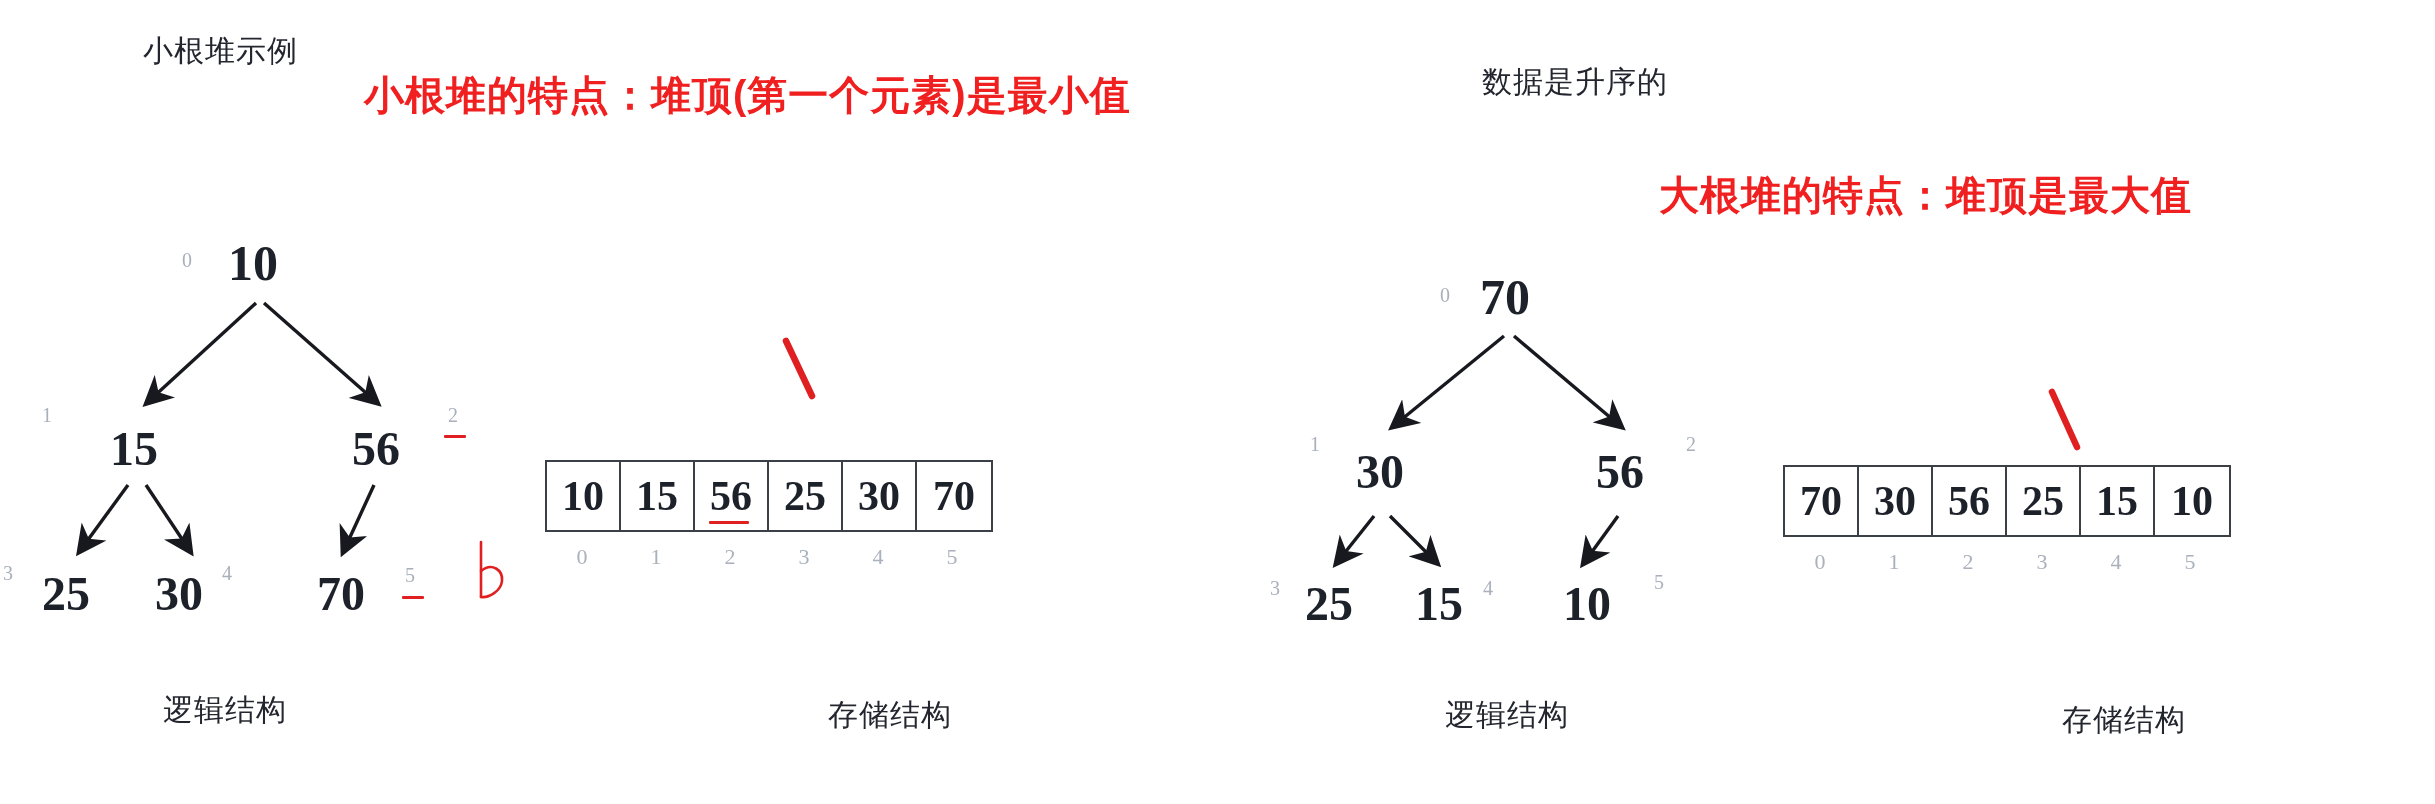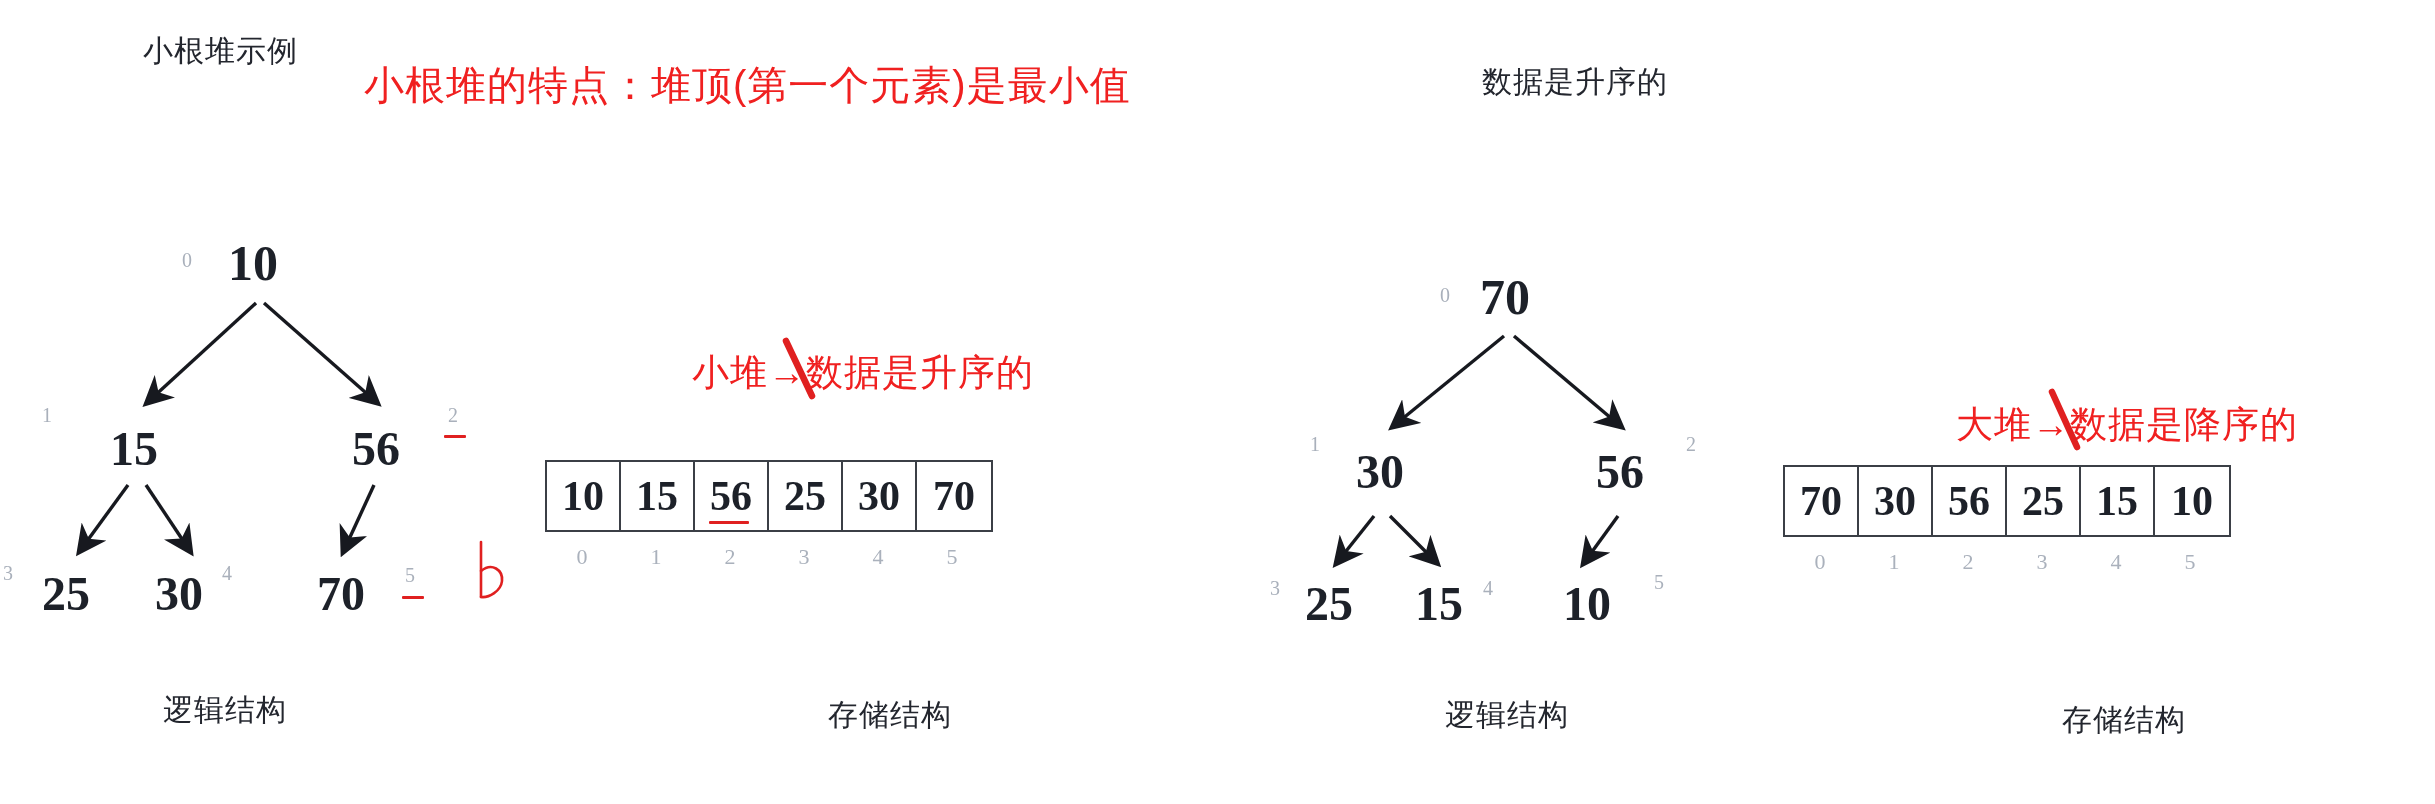--- a/index.html
+++ b/index.html
@@ -25,24 +25,25 @@
 
   
   .caption {
     font-size: 30px;
     color: #23262e;
     letter-spacing: 1px;
     white-space: nowrap;
   }
   .redline {
     font-size: 40px;
-    font-weight: normal;
+    font-weight: bold;
     color: #f02020;
     white-space: nowrap;
     letter-spacing: 1px;
+    margin-top: 10px;
   }
   .redline.small {
     font-size: 37px;
   }
   .bottom-label {
     font-size: 30px;
     color: #23262e;
     white-space: nowrap;
     letter-spacing: 1px;
     text-align: right;
@@ -143,21 +144,20 @@
   <div class="abs node lvl2" style="left:42px; top:570px;">25</div>
   <div class="abs idx" style="left:3px; top:563px;">3</div>
 
   <div class="abs node lvl2" style="left:155px; top:570px;">30</div>
   <div class="abs idx" style="left:222px; top:563px;">4</div>
 
   <div class="abs node lvl2" style="left:317px; top:570px;">70</div>
   <div class="abs idx" style="left:405px; top:565px;">5</div>
   <div class="red-underline" style="left:402px; top:596px; width:22px;"></div>
 
-  <div class="abs redline small" style="left:692px; top:348px;">小堆→数据是升序的</div>
 
   <div class="array-wrap" style="left:545px; top:460px;">
     <div class="array-row">
       <div class="cell">10</div>
       <div class="cell">15</div>
       <div class="cell">56<span class="red-underline" style="left:14px; bottom:6px; width:40px;"></span></div>
       <div class="cell">25</div>
       <div class="cell">30</div>
       <div class="cell">70</div>
     </div>
@@ -169,40 +169,40 @@
       <div class="idx-cell">4</div>
       <div class="idx-cell">5</div>
     </div>
   </div>
 
   <div class="abs bottom-label" style="left:163px; top:690px;">逻辑结构</div>
   <div class="abs bottom-label" style="left:828px; top:695px;">存储结构</div>
 
   <div class="abs caption" style="left:1482px; top:62px;">数据是升序的</div>
 
+  <div class="abs redline" style="left:1659px; top:158px;">大根堆的特点：堆顶是最大值</div>
 
   <div class="abs node lvl0" style="left:1480px; top:272px;">70</div>
   <div class="abs idx" style="left:1440px; top:285px;">0</div>
 
   <div class="abs node lvl1" style="left:1356px; top:448px;">30</div>
   <div class="abs idx" style="left:1310px; top:434px;">1</div>
 
   <div class="abs node lvl1" style="left:1596px; top:448px;">56</div>
   <div class="abs idx" style="left:1686px; top:434px;">2</div>
 
   <div class="abs node lvl2" style="left:1305px; top:580px;">25</div>
   <div class="abs idx" style="left:1270px; top:578px;">3</div>
 
   <div class="abs node lvl2" style="left:1415px; top:580px;">15</div>
   <div class="abs idx" style="left:1483px; top:578px;">4</div>
 
   <div class="abs node lvl2" style="left:1563px; top:580px;">10</div>
   <div class="abs idx" style="left:1654px; top:572px;">5</div>
 
-  <div class="abs redline small" style="left:1956px; top:400px;">大堆→数据是降序的</div>
 
   <div class="array-wrap" style="left:1783px; top:465px;">
     <div class="array-row">
       <div class="cell">70</div>
       <div class="cell">30</div>
       <div class="cell">56</div>
       <div class="cell">25</div>
       <div class="cell">15</div>
       <div class="cell">10</div>
     </div>

